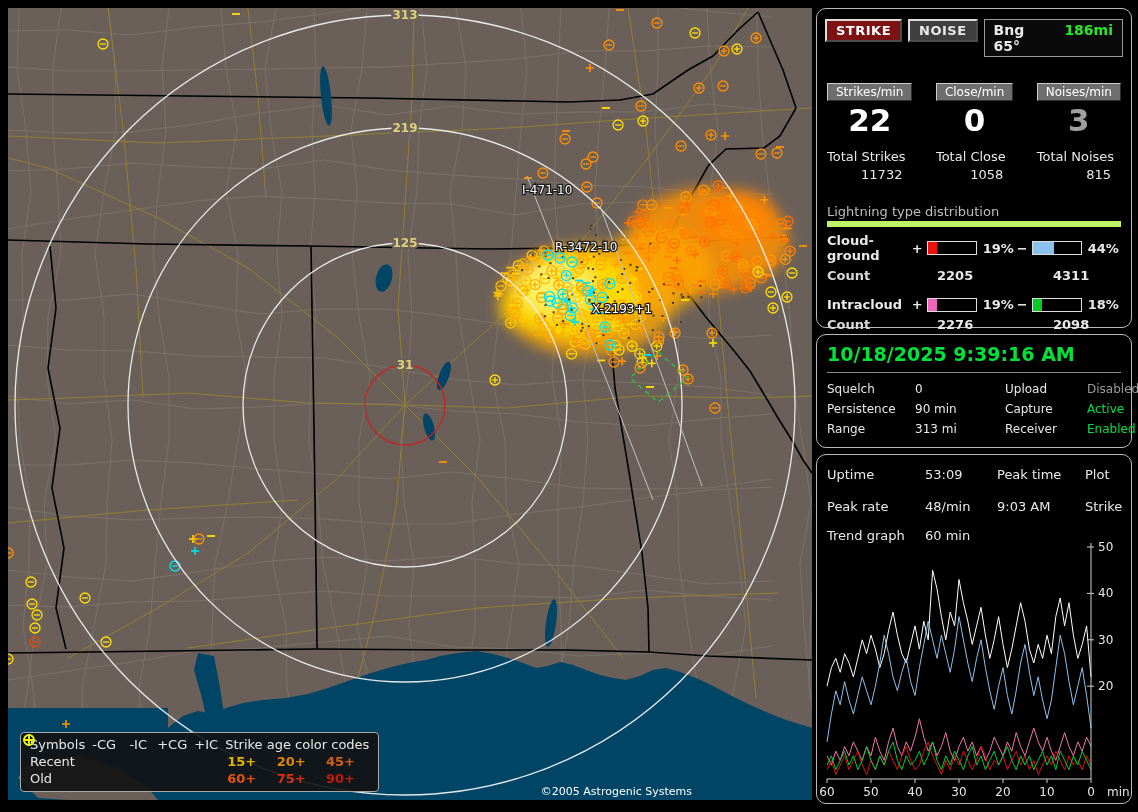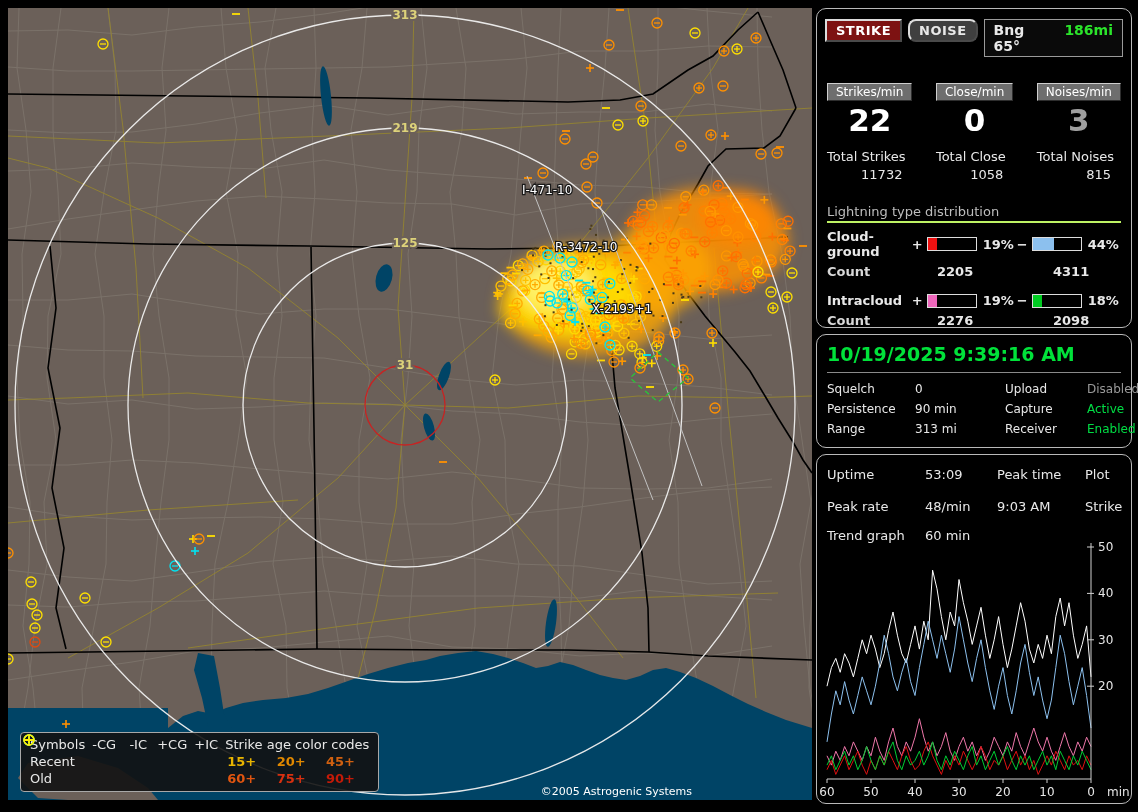--- a/index.html
+++ b/index.html
@@ -12,35 +12,35 @@
          background:#000;box-sizing:border-box;}
   #p1{top:8px;height:320px;}
   #p2{top:334px;height:114px;}
   #p3{top:454px;height:350px;}
   
   .btnrow{display:flex;align-items:flex-start;margin:10px 8px 0 8px;}
   .btn{font-size:13px;font-weight:bold;letter-spacing:.5px;padding:2px 9px;margin-right:6px;
        border-top:2px solid #dcdcdc;border-left:2px solid #dcdcdc;
        border-bottom:2px solid #4a4a4a;border-right:2px solid #4a4a4a;cursor:default;}
   .btn.strike{background:#7d1212;color:#fff;}
-  .btn.noise{background:#3f3f3f;color:#e8e8e8;border-radius:8px;}
+  .btn.noise{background:#3f3f3f;color:#e8e8e8;}
   .bng{margin-left:auto;border:1px solid #9a9a9a;background:#0a0a0a;padding:2px 9px;
        display:flex;gap:20px;font-size:14px;font-weight:bold;}
   .bng .dist{color:#2be52b;}
   .ratecols{display:flex;justify-content:space-between;margin:26px 10px 0 10px;}
   .rcol{display:flex;flex-direction:column;}
   .chip{align-self:flex-start;font-size:12px;color:#fff;background:#6e6e6e;padding:1px 8px;
         border-top:1px solid #cfcfcf;border-left:1px solid #cfcfcf;
         border-bottom:1px solid #2e2e2e;border-right:1px solid #2e2e2e;}
   .rcol:last-child .chip{align-self:flex-end;}
   .bigval{font-size:31px;font-weight:bold;text-align:center;margin-top:2px;line-height:1.1;}
   .tlabel{font-size:13px;margin-top:12px;}
   .tval{font-size:13px;text-align:right;padding-right:10px;margin-top:3px;}
   .dist-title{margin:22px 10px 6px 10px;font-size:13px;color:#bdbdbd;
-              border-bottom:2px solid #bef264;padding-bottom:2px;}
+              border-bottom:6px solid #bef264;padding-bottom:2px;}
   .drow{display:flex;align-items:center;margin:6px 10px 0 10px;font-size:13px;}
   .dname{width:96px;font-weight:bold;}
   .dsign{width:14px;font-weight:bold;text-align:center;}
   .dbar{width:54px;height:12px;border:1px solid #ddd;background:#000;margin:0 4px;}
   .dfill{height:100%;}
   .dpct{width:38px;font-weight:bold;padding-left:2px;}
   .crow{display:flex;margin:5px 10px 0 10px;font-size:13px;}
   .clabel{width:110px;color:#d8d8d8;font-weight:bold;}
   .cv1{width:116px;font-weight:bold;}
   .cv2{font-weight:bold;}
@@ -1217,21 +1217,21 @@
     <span class="dpct">18%</span>
   </div>
   <div class="crow">
     <span class="clabel">Count</span>
     <span class="cv1">2276</span>
     <span class="cv2">2098</span>
   </div>
 </div>
 
 <div class="panel" id="p2">
-  <div class="dt">10/19/2025 9:39:16 AM</div>
+  <div class="dt">10/18/2025 9:39:16 AM</div>
   <div class="sgrid">
     <span>Squelch</span>
     <span>0</span>
     <span>Upload</span>
     <span style="color: rgb(154, 154, 154);">Disabled</span>
     <span>Persistence</span>
     <span>90 min</span>
     <span>Capture</span>
     <span style="color: rgb(0, 221, 68);">Active</span>
     <span>Range</span>

